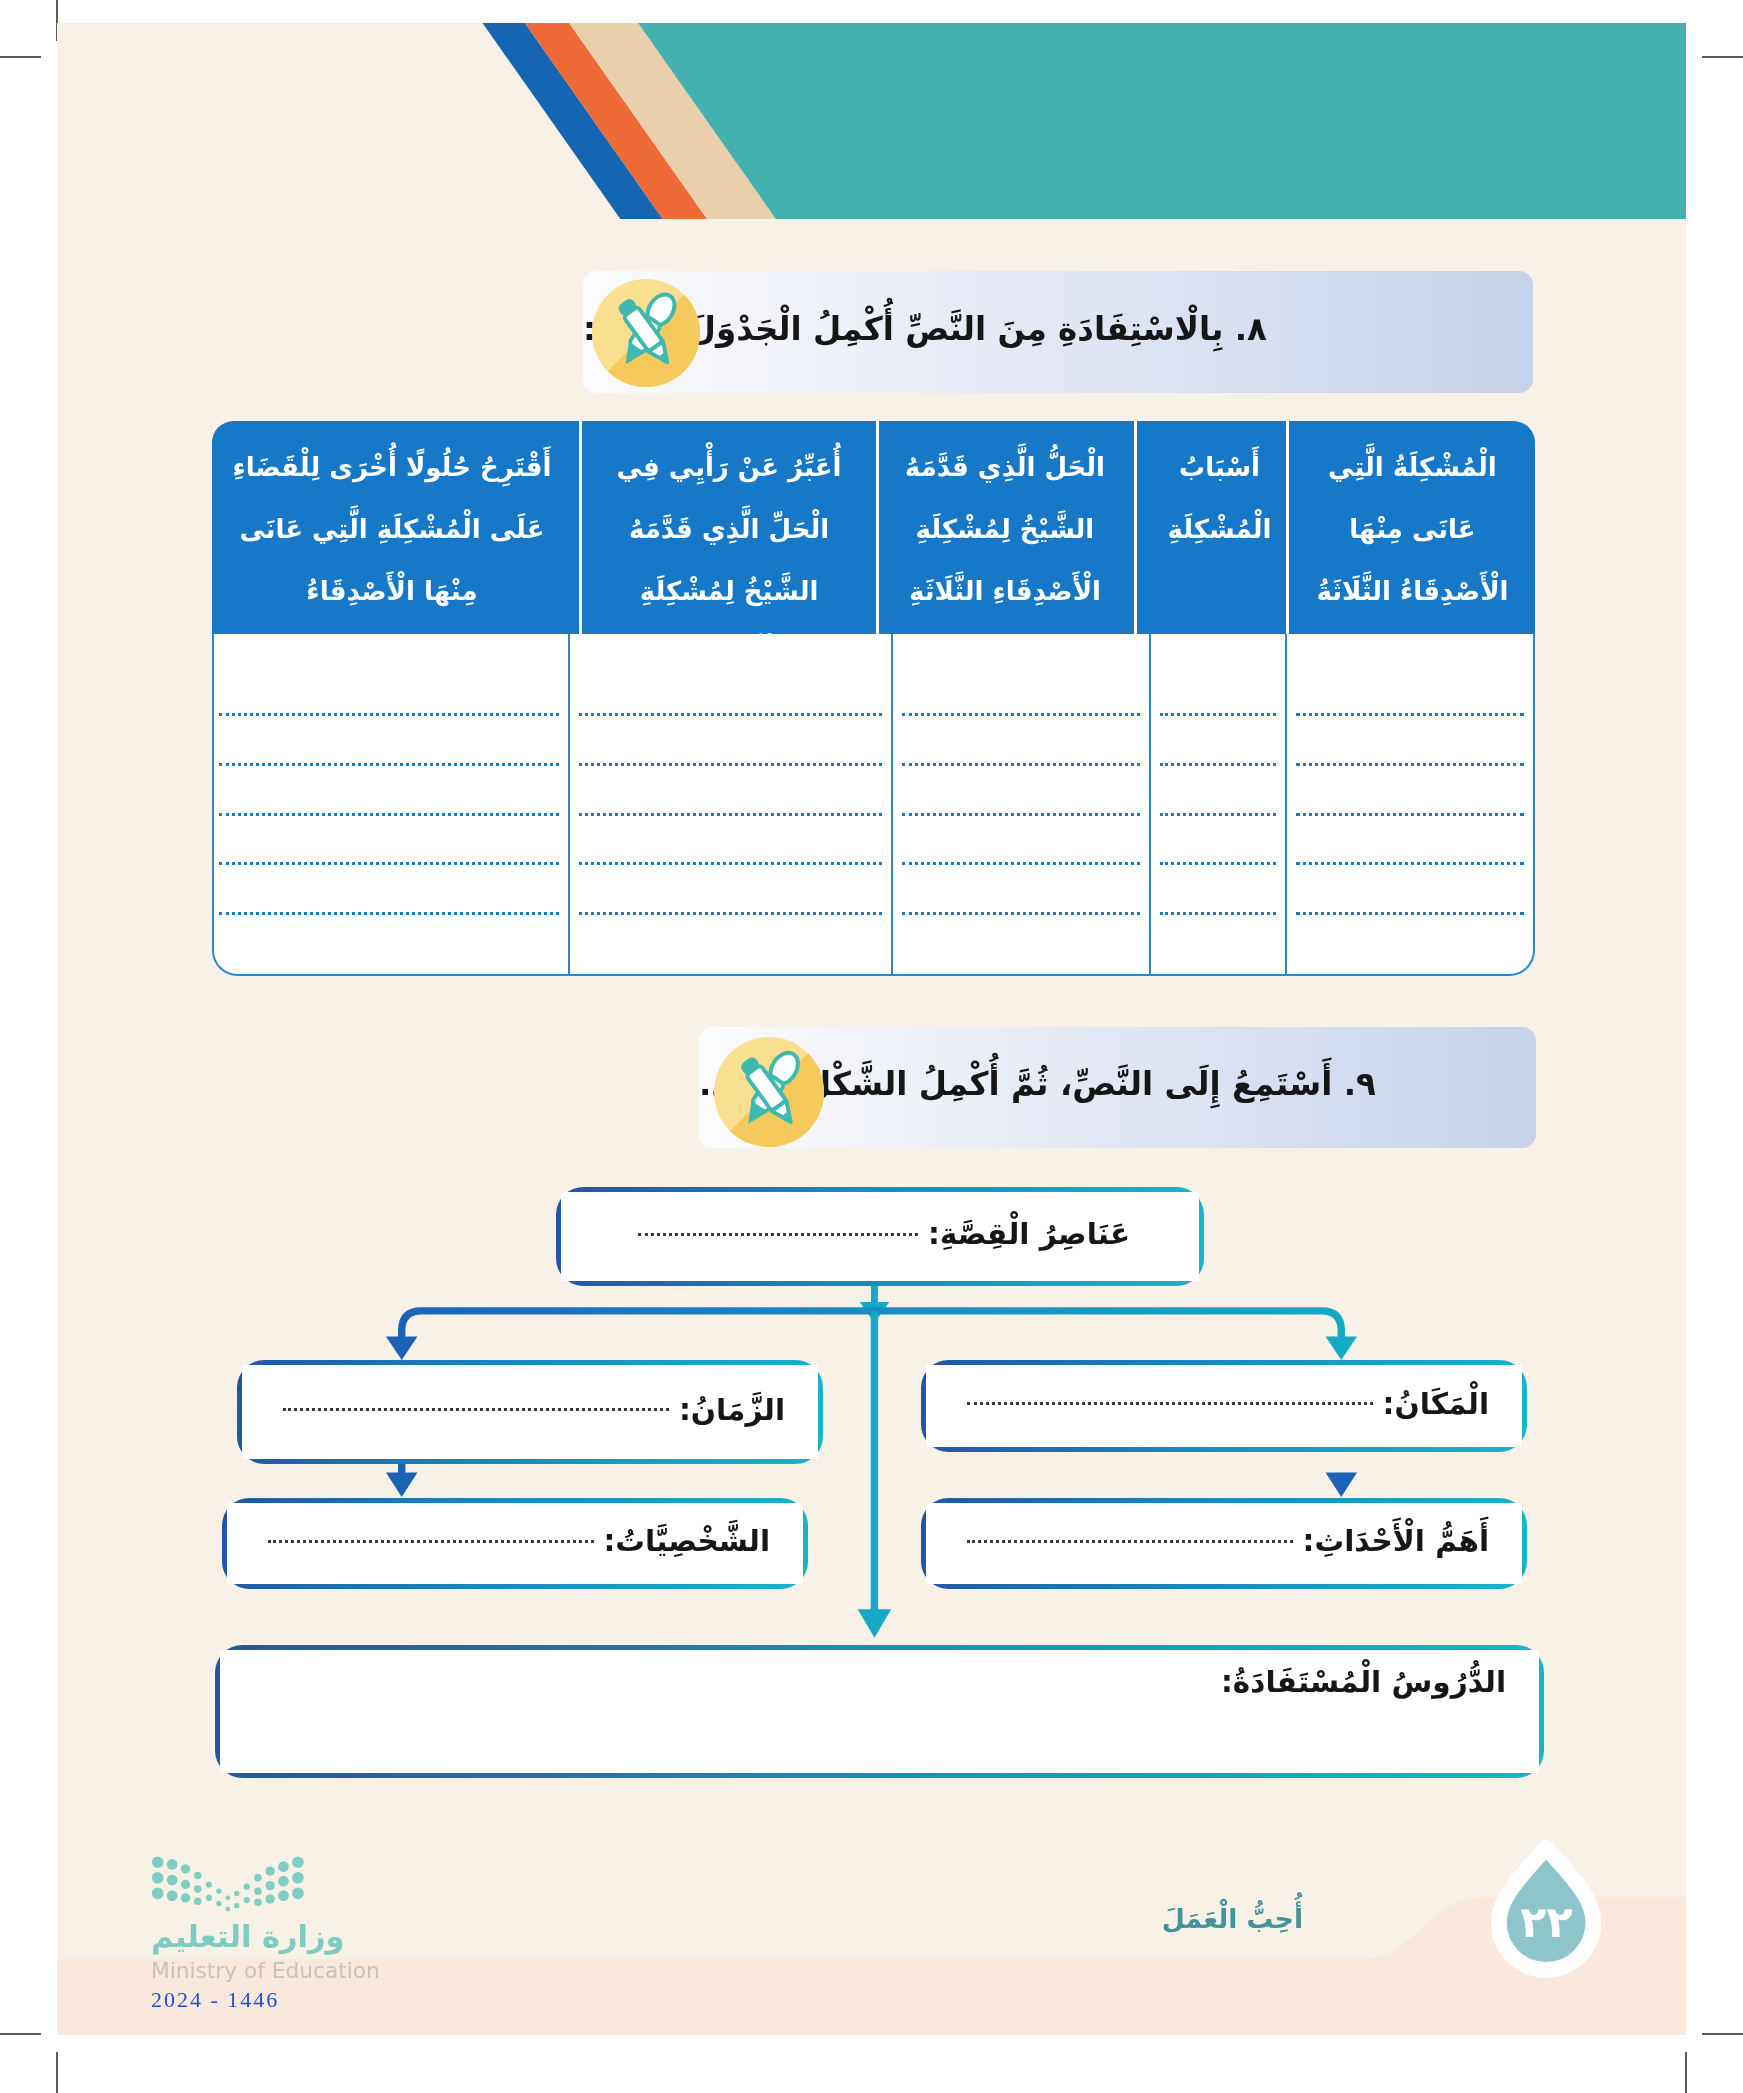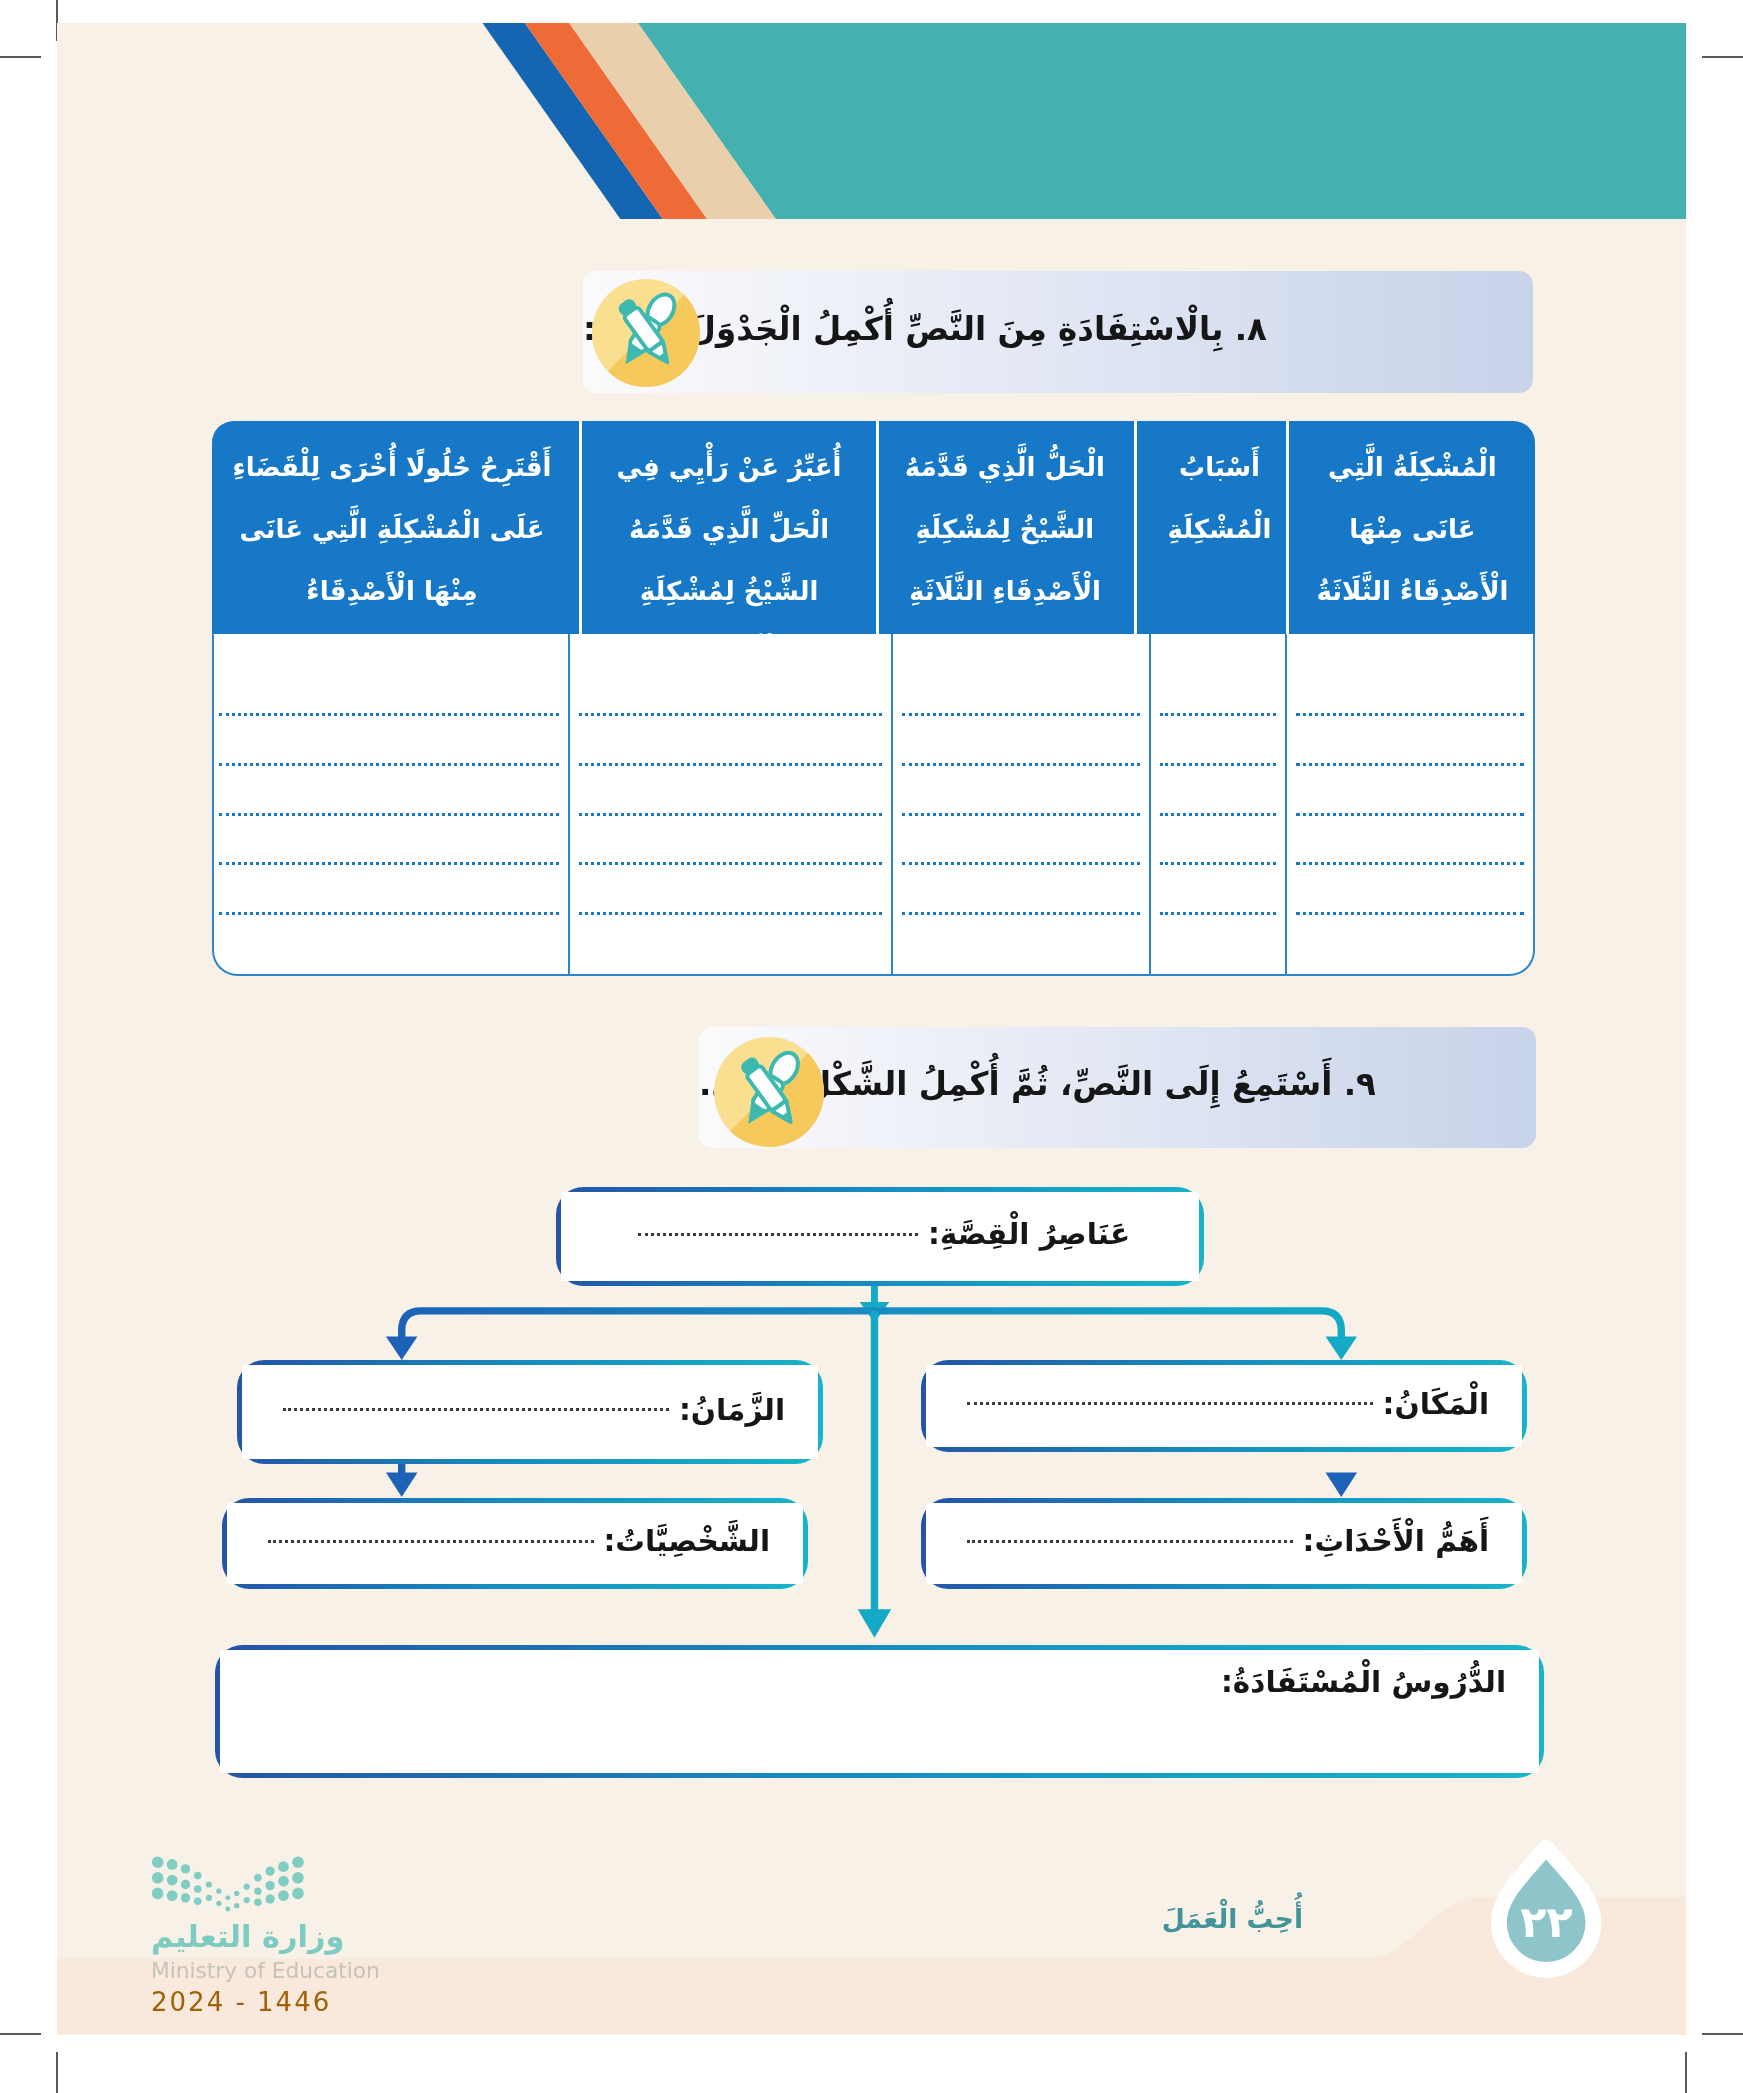--- a/index.html
+++ b/index.html
@@ -45,21 +45,21 @@
   svg{display:block;}
   .abs{position:absolute;}
 
   
   .lesson-title{position:absolute;left:1118px;top:1880px;width:128px;text-align:center;
     font-size:26.6px;font-weight:700;color:#42939A;direction:rtl;white-space:nowrap;}
   .page-num{position:absolute;left:1440px;top:1870px;width:99px;height:59px;line-height:59px;
     text-align:center;font-size:43px;font-weight:700;color:#ffffff;}
   .moe-ar{position:absolute;left:94px;top:1896px;font-size:30.5px;font-weight:700;color:#7DCBC1;direction:rtl;}
   .moe-en{position:absolute;left:94px;top:1935px;font-size:21.7px;color:#C6C2BC;}
-  .moe-yr{position:absolute;left:94px;top:1964px;font-size:26px;color:#a16207;letter-spacing:2px;}
+  .moe-yr{position:absolute;left:94px;top:1964px;font-size:22px;color:#1d4ed8;letter-spacing:2px;font-family:Liberation Serif, serif;}
 </style>
 </head>
 <body>
 
 <div class="crop" style="left:56px;top:0;width:2px;height:41px;"></div>
 <div class="crop" style="left:0;top:56px;width:41px;height:2px;"></div>
 <div class="crop" style="left:1702px;top:56px;width:41px;height:2px;"></div>
 <div class="crop" style="left:0;top:2033px;width:41px;height:2px;"></div>
 <div class="crop" style="left:56px;top:2052px;width:2px;height:41px;"></div>
 <div class="crop" style="left:1702px;top:2033px;width:41px;height:2px;"></div>

